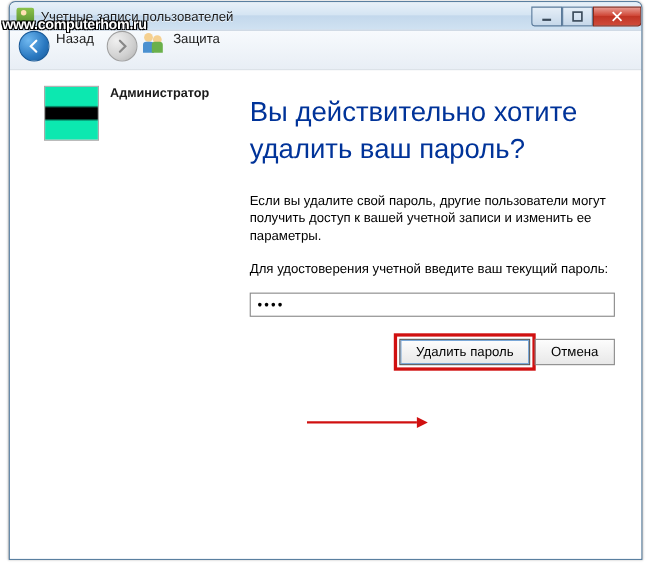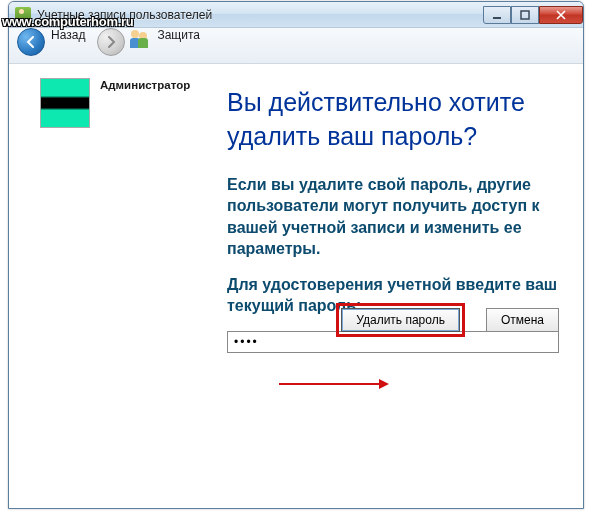--- a/index.html
+++ b/index.html
@@ -154,25 +154,24 @@
       left: 218px; top: 22px; right: 24px;
     }
     .heading {
       font-size: 25px;
       color: #003399;
       line-height: 1.35;
       margin-bottom: 20px;
       font-weight: normal;
     }
     .para {
-      font-size: 16px;
-      color: #0c4a6e;
+      font-size: 12px;
+      color: #000000;
       line-height: 1.35;
       margin-bottom: 14px;
-      font-weight: bold;
     }
     .pwd-input {
       width: 100%;
       height: 22px;
       border: 1px solid #888;
       padding: 2px 6px;
       font-size: 12px;
       letter-spacing: 2px;
       font-family: inherit;
     }
@@ -183,21 +182,21 @@
       color: #0033cc;
       text-decoration: underline;
       margin-top: 8px;
       cursor: pointer;
     }
     .action-row {
       position: absolute;
       right: 24px;
       top: 244px;
       display: flex;
-      gap: 26px;
+      gap: 4px;
       align-items: center;
     }
     .btn {
       height: 24px;
       padding: 0 14px;
       font-size: 12px;
       background: linear-gradient(to bottom, #fdfdfd, #e8e8e8);
       border: 1px solid #888;
       font-family: inherit;
       cursor: pointer;

